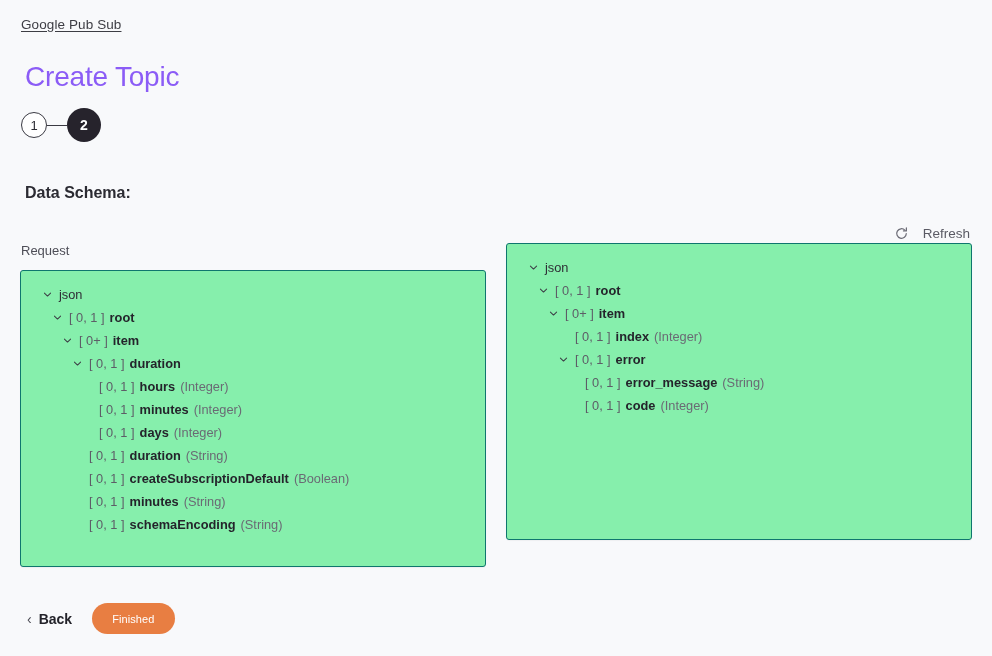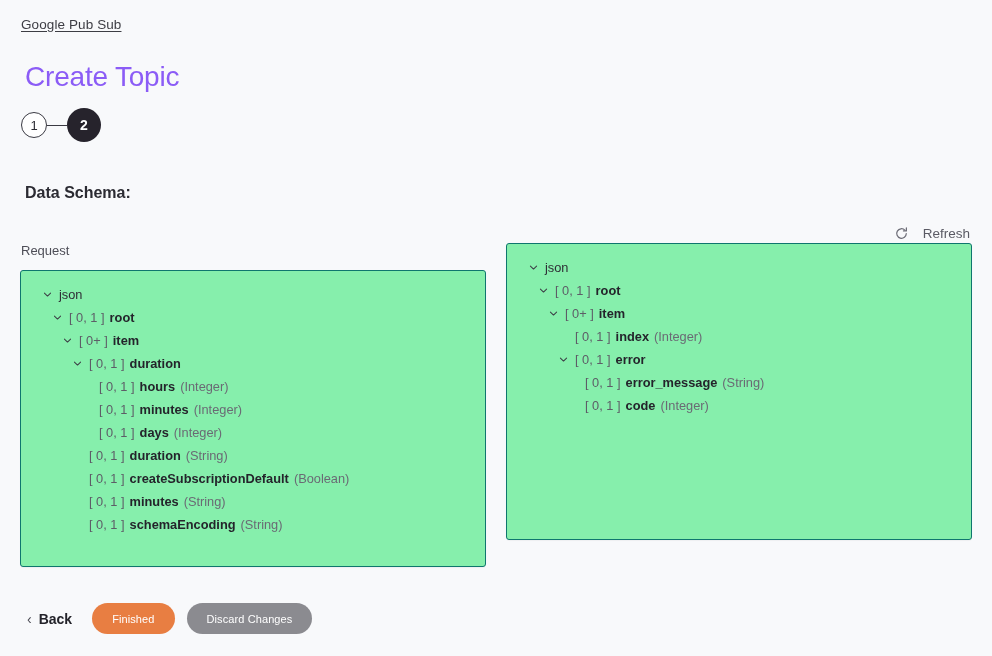--- a/index.html
+++ b/index.html
@@ -474,16 +474,15 @@
     </div>
 
   </div>
 
   <div class="footer">
     <button class="back-btn">
       <span class="back-chevron">‹</span>
       <span>Back</span>
     </button>
     <button class="pill pill-primary">Finished</button>
-    <button class="pill pill-secondary">Discard Changes</button>
   </div>
 
 </div>
 
 </body></html>

